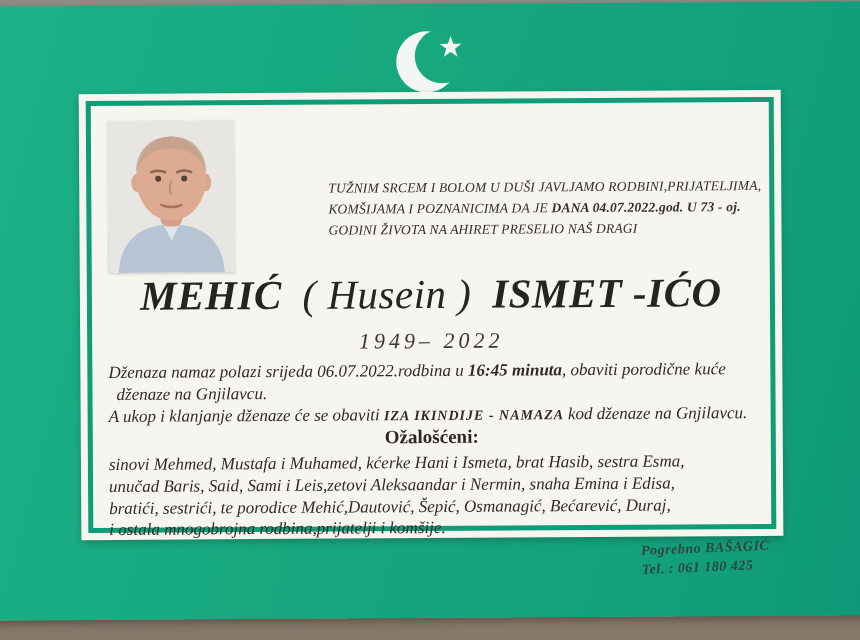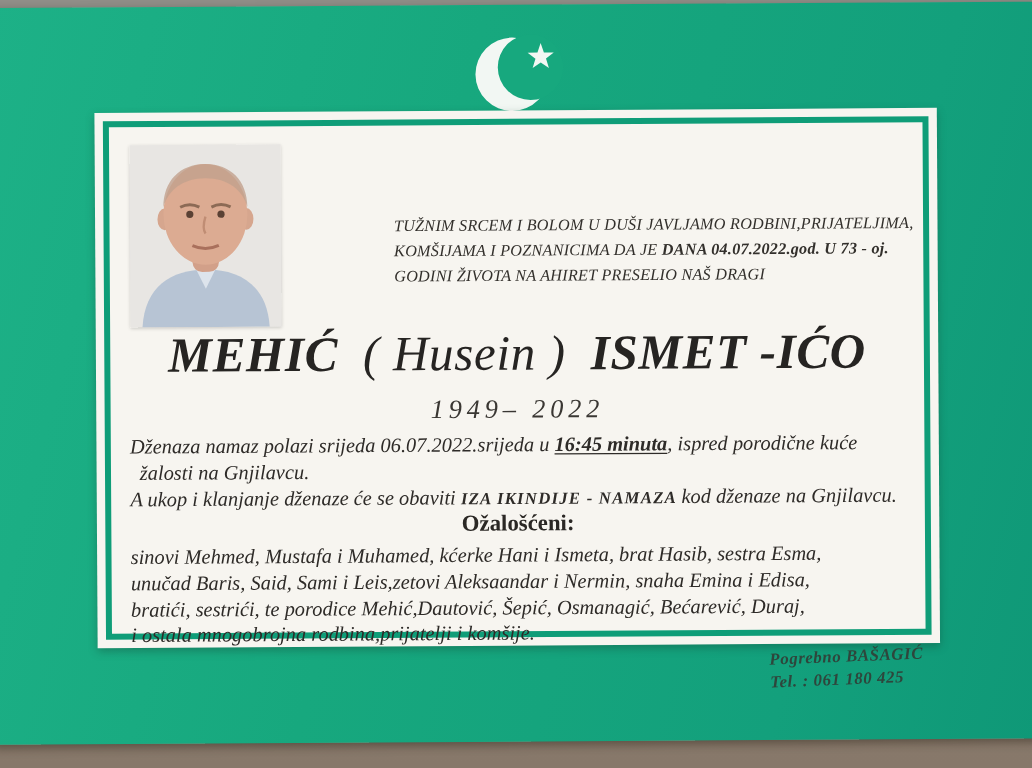--- a/index.html
+++ b/index.html
@@ -49,21 +49,21 @@
   .years {
     position:absolute; left:0; right:0; top:224px; text-align:center;
     font-style:italic; font-size:22px; letter-spacing:4px; color:#3a3733;
   }
   .funeral {
     position:absolute; left:16px; right:14px; top:256px;
     font-style:italic; font-size:17px; line-height:1.3; color:#2e2b28;
   }
   .funeral .indent { padding-left:8px; }
   .funeral b { font-weight:normal; }
-  .time-u { font-weight:bold; text-decoration:underline; text-underline-offset:2px; }
+  .time-u { font-weight:bold; text-underline-offset:2px; }
   .caps-bold { font-weight:bold; font-size:14px; letter-spacing:1px; }
   .mourn-head {
     position:absolute; left:0; right:0; top:322px; text-align:center;
     font-weight:bold; font-size:19px; color:#2b2825;
   }
   .mourners {
     position:absolute; left:16px; right:12px; top:348px;
     font-style:italic; font-size:17px; line-height:1.28; color:#2e2b28;
   }
   .footer {
@@ -122,22 +122,22 @@
 
       <div class="name-line">
         <span class="bold">MEHIĆ</span>
         <span class="mid">( Husein )</span>
         <span class="bold">ISMET -IĆO</span>
       </div>
 
       <div class="years">1949– 2022</div>
 
       <div class="funeral">
-        <div><span>Dženaza namaz polazi srijeda </span><b>06.07.2022.</b><span>srijeda u </span><span class="time-u">16:45 minuta</span><span>, ispred porodične kuće</span></div>
-        <div class="indent"><span>žalosti na </span><b>Gnjilavcu.</b></div>
+        <div><span>Dženaza namaz polazi srijeda </span><b>06.07.2022.</b><span>rodbina u </span><span class="time-u">16:45 minuta</span><span>, obaviti porodične kuće</span></div>
+        <div class="indent"><span>dženaze na </span><b>Gnjilavcu.</b></div>
         <div><span>A ukop i klanjanje dženaze će se obaviti   </span><span class="caps-bold">IZA   IKINDIJE - NAMAZA </span><span>kod dženaze na </span><b>Gnjilavcu.</b></div>
       </div>
 
       <div class="mourn-head">Ožalošćeni:</div>
 
       <div class="mourners">
         <div>sinovi Mehmed,  Mustafa i Muhamed,  kćerke Hani i Ismeta,  brat Hasib,  sestra Esma,</div>
         <div>unučad Baris,  Said,  Sami i Leis,zetovi Aleksaandar i Nermin,  snaha Emina i Edisa,</div>
         <div>bratići,  sestrići,  te porodice Mehić,Dautović,  Šepić,  Osmanagić,  Bećarević,  Duraj,</div>
         <div>i  ostala mnogobrojna rodbina,prijatelji i komšije.</div>

